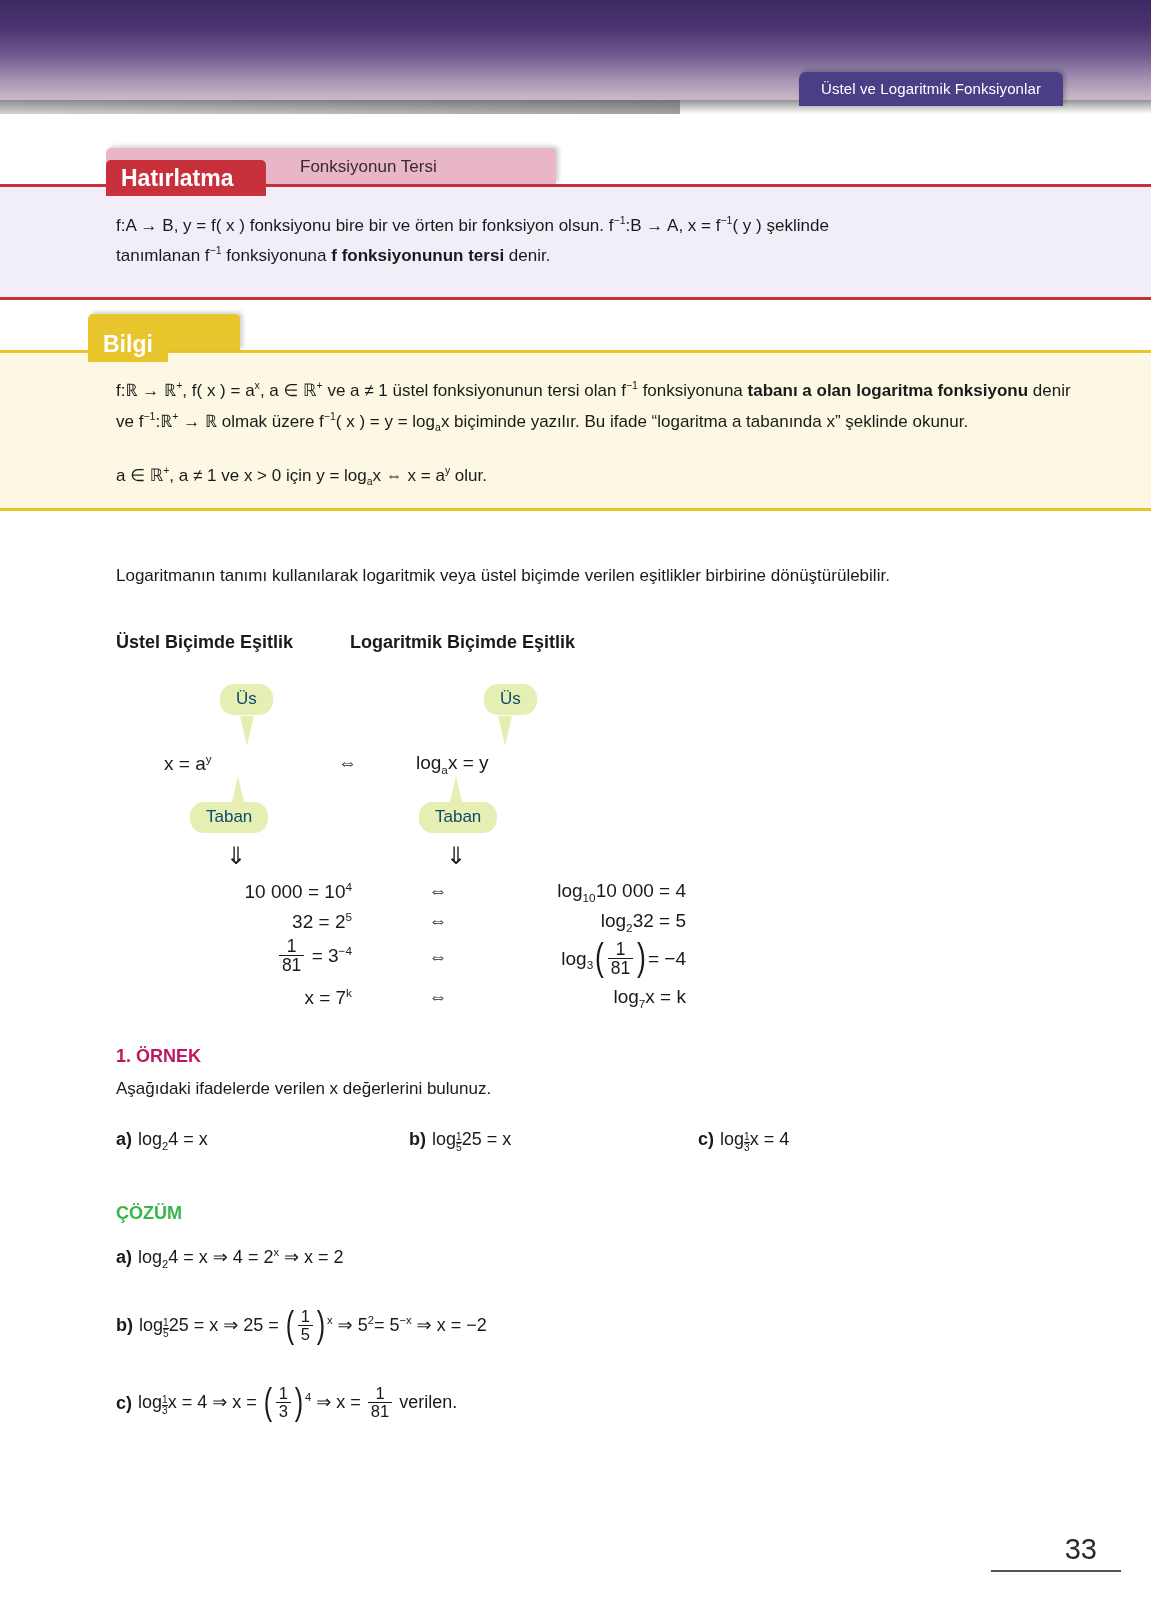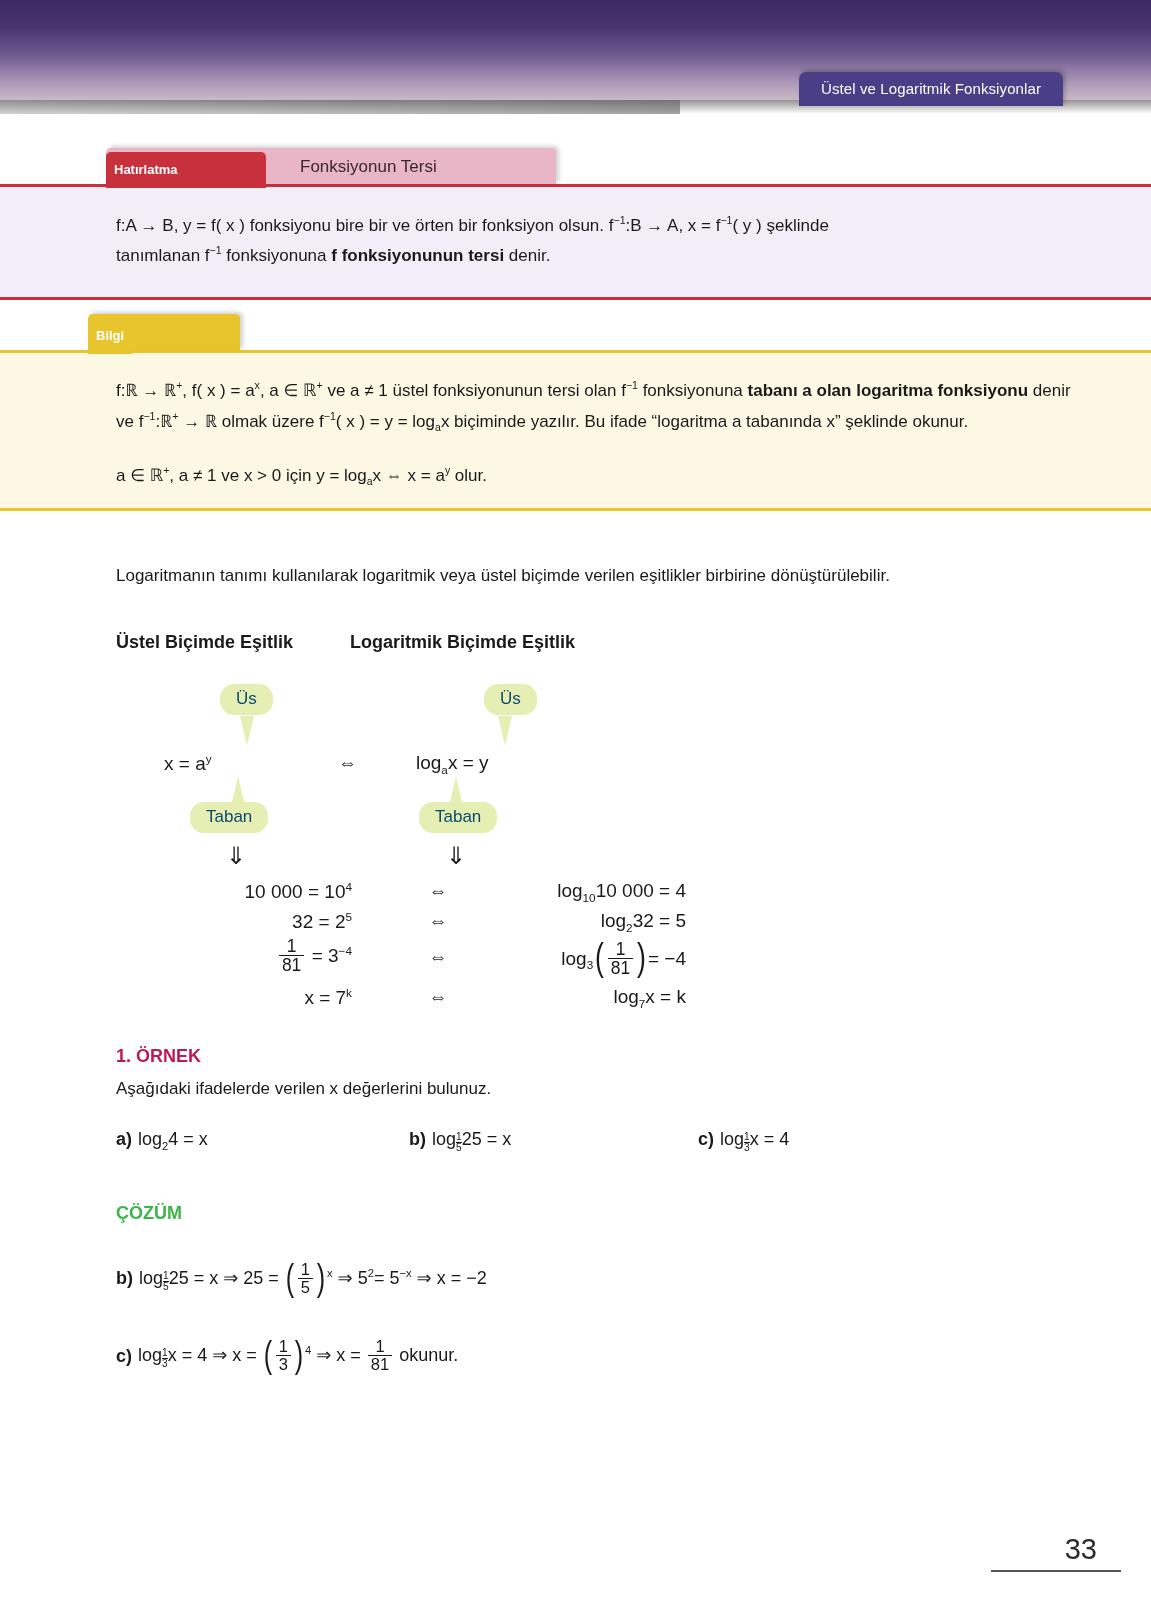--- a/index.html
+++ b/index.html
@@ -34,24 +34,24 @@
     padding: 8px 22px 9px 22px;
     border-radius: 7px 7px 0 0;
     box-shadow: 2px -2px 4px rgba(0,0,0,0.25);
     letter-spacing: .1px;
     white-space: nowrap;
   }
 
   
   .tab-row { position:relative; height:36px; }
   .tab-label {
-    position:absolute; left:0; top:4px;
+    position:absolute; left:0; top:12px;
     height:36px; line-height:36px;
-    color:#fff; font-weight:bold; font-size:13px;
-    padding: 0 8px; border-radius: 5px 5px 0 0;
+    color:#fff; font-weight:bold; font-size:23px;
+    padding: 0 15px; border-radius: 5px 5px 0 0;
     z-index:3;
   }
   .tab-subtitle {
     position:absolute; top:0; height:40px; line-height:37px;
     font-size:17px; color:#3a2830; padding-left:18px;
     z-index:2;
   }
   .tab-bg {
     position:absolute; top:0; height:36px; border-radius: 5px 5px 0 0; z-index:1;
     box-shadow: 3px -2px 4px rgba(0,0,0,0.18);
@@ -292,32 +292,35 @@
       <div class="p pb">
         <span class="lbl">b)</span><span>log</span><span class="sfrac"><span class="num">1</span><span class="den">5</span></span><span>25 = x</span>
       </div>
       <div class="p pc">
         <span class="lbl">c)</span><span>log</span><span class="sfrac"><span class="num">1</span><span class="den">3</span></span><span>x = 4</span>
       </div>
     </div>
 
     <div class="cozum-title">ÇÖZÜM</div>
 
+    <div class="sol">
+      <span class="lbl">a)</span><span>log</span><sub>2</sub><span>4 = x ⇒ 4 = 2</span><sup>x</sup><span> ⇒ x = 2</span>
+    </div>
 
     <div class="sol big">
       <span class="lbl">b)</span><span>log</span><span class="sfrac"><span class="num">1</span><span class="den">5</span></span><span>25 = x ⇒ 25 =</span>
       <span class="paren">(</span><span class="frac"><span class="num">1</span><span class="den">5</span></span><span class="paren">)</span><sup>x</sup>
       <span>⇒ 5</span><sup>2</sup><span>= 5</span><sup>−x</sup>
       <span>⇒ x = −2</span>
     </div>
 
     <div class="sol big">
       <span class="lbl">c)</span><span>log</span><span class="sfrac"><span class="num">1</span><span class="den">3</span></span><span>x = 4 ⇒ x =</span>
       <span class="paren">(</span><span class="frac"><span class="num">1</span><span class="den">3</span></span><span class="paren">)</span><sup>4</sup>
       <span>⇒ x =</span>
       <span class="frac"><span class="num">1</span><span class="den">81</span></span>
-      <span>okunur.</span>
+      <span>verilen.</span>
     </div>
   </div>
 </div>
 
 <div class="pagenum">33</div>
 <div class="pagerule"></div>
 
 </body></html>

